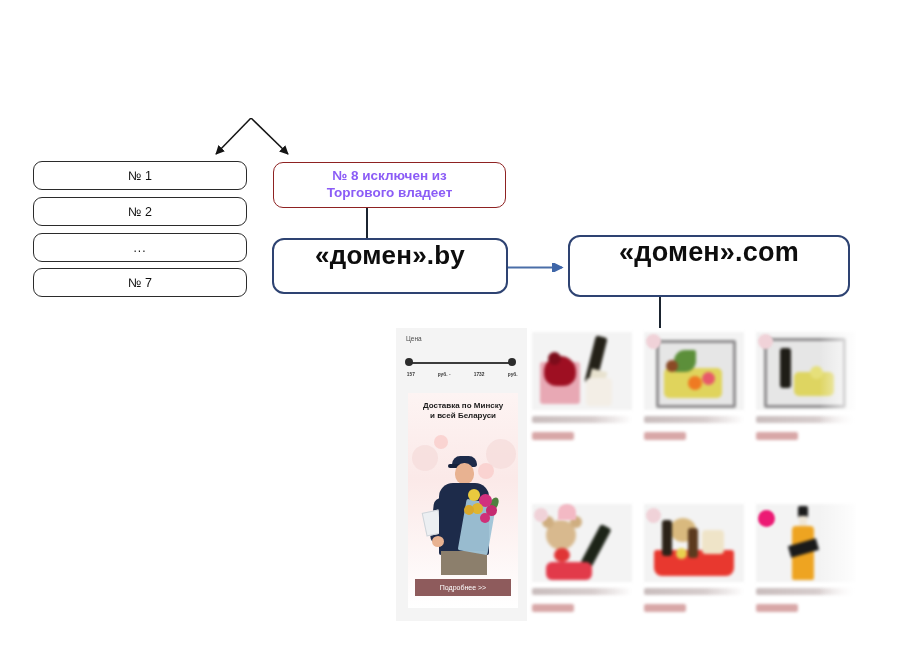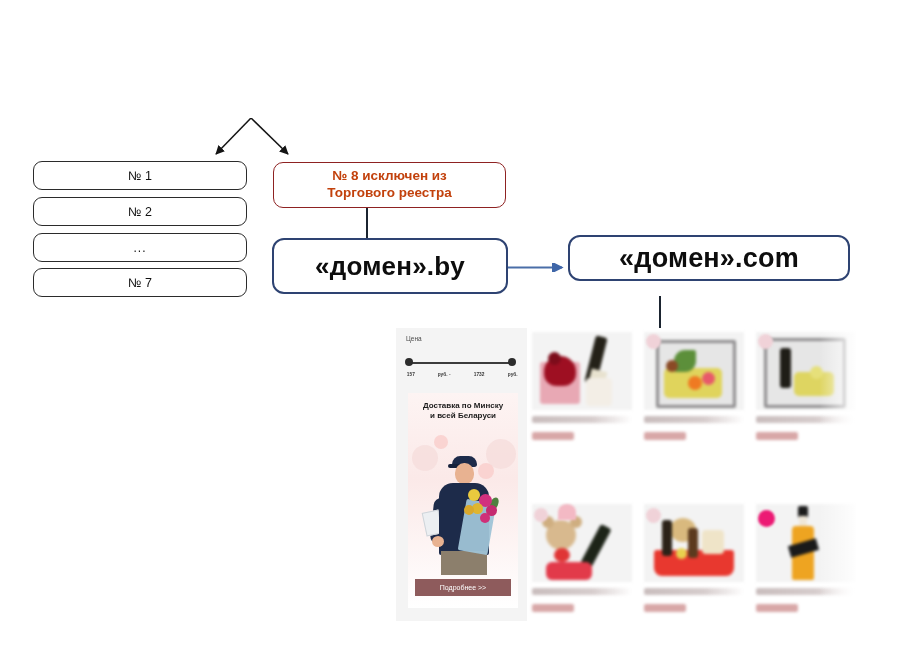--- a/index.html
+++ b/index.html
@@ -40,31 +40,31 @@
 
   
   .red-box{
     position:absolute;left:273px;top:162px;width:233px;height:46px;
     border:1.8px solid #8e2222;border-radius:10px;background:#fff;
     box-sizing:border-box;
     display:flex;align-items:center;justify-content:center;
     z-index:4;
   }
   .red-box-text{
-    text-align:center;font-weight:bold;font-size:13.5px;line-height:1.25;color:#c2410c;
+    text-align:center;font-weight:bold;font-size:13.5px;line-height:1.25;color:#8b5cf6;
   }
 
   
   .dom-box{
     position:absolute;border:2.4px solid #2e4372;border-radius:12px;
     background:#fff;box-sizing:border-box;
-    display:flex;align-items:center;justify-content:center;z-index:4;
+    display:flex;align-items:flex-start;justify-content:center;z-index:4;
   }
   .dom-by{left:272px;top:238px;width:236px;height:56px;}
-  .dom-com{left:568px;top:235px;width:282px;height:46px;}
+  .dom-com{left:568px;top:235px;width:282px;height:62px;}
   .dom-text{font-weight:bold;color:#0d0d0d;letter-spacing:.2px;}
   .dom-by .dom-text{font-size:26px;}
   .dom-com .dom-text{font-size:27px;}
 
   
   .vline{position:absolute;background:#1b2430;z-index:2;}
   .v-red-by{left:366px;top:207px;width:1.6px;height:33px;}
   .v-com-shot{left:659px;top:296px;width:2.2px;height:32px;}
 
   .blue-arrow{position:absolute;left:506px;top:263px;width:64px;height:9px;z-index:3;}
@@ -207,21 +207,21 @@
   <div class="num-box nb2">
     <span class="dots">...</span>
   </div>
   <div class="num-box nb3">
     <span>№ 7</span>
   </div>
 
   <div class="red-box">
     <div class="red-box-text">
       <div>№ 8 исключен из</div>
-      <div>Торгового реестра</div>
+      <div>Торгового владеет</div>
     </div>
   </div>
 
   <div class="vline v-red-by"></div>
 
   <div class="dom-box dom-by">
     <span class="dom-text">«домен».by</span>
   </div>
 
   <svg class="blue-arrow" viewBox="0 0 64 9">

